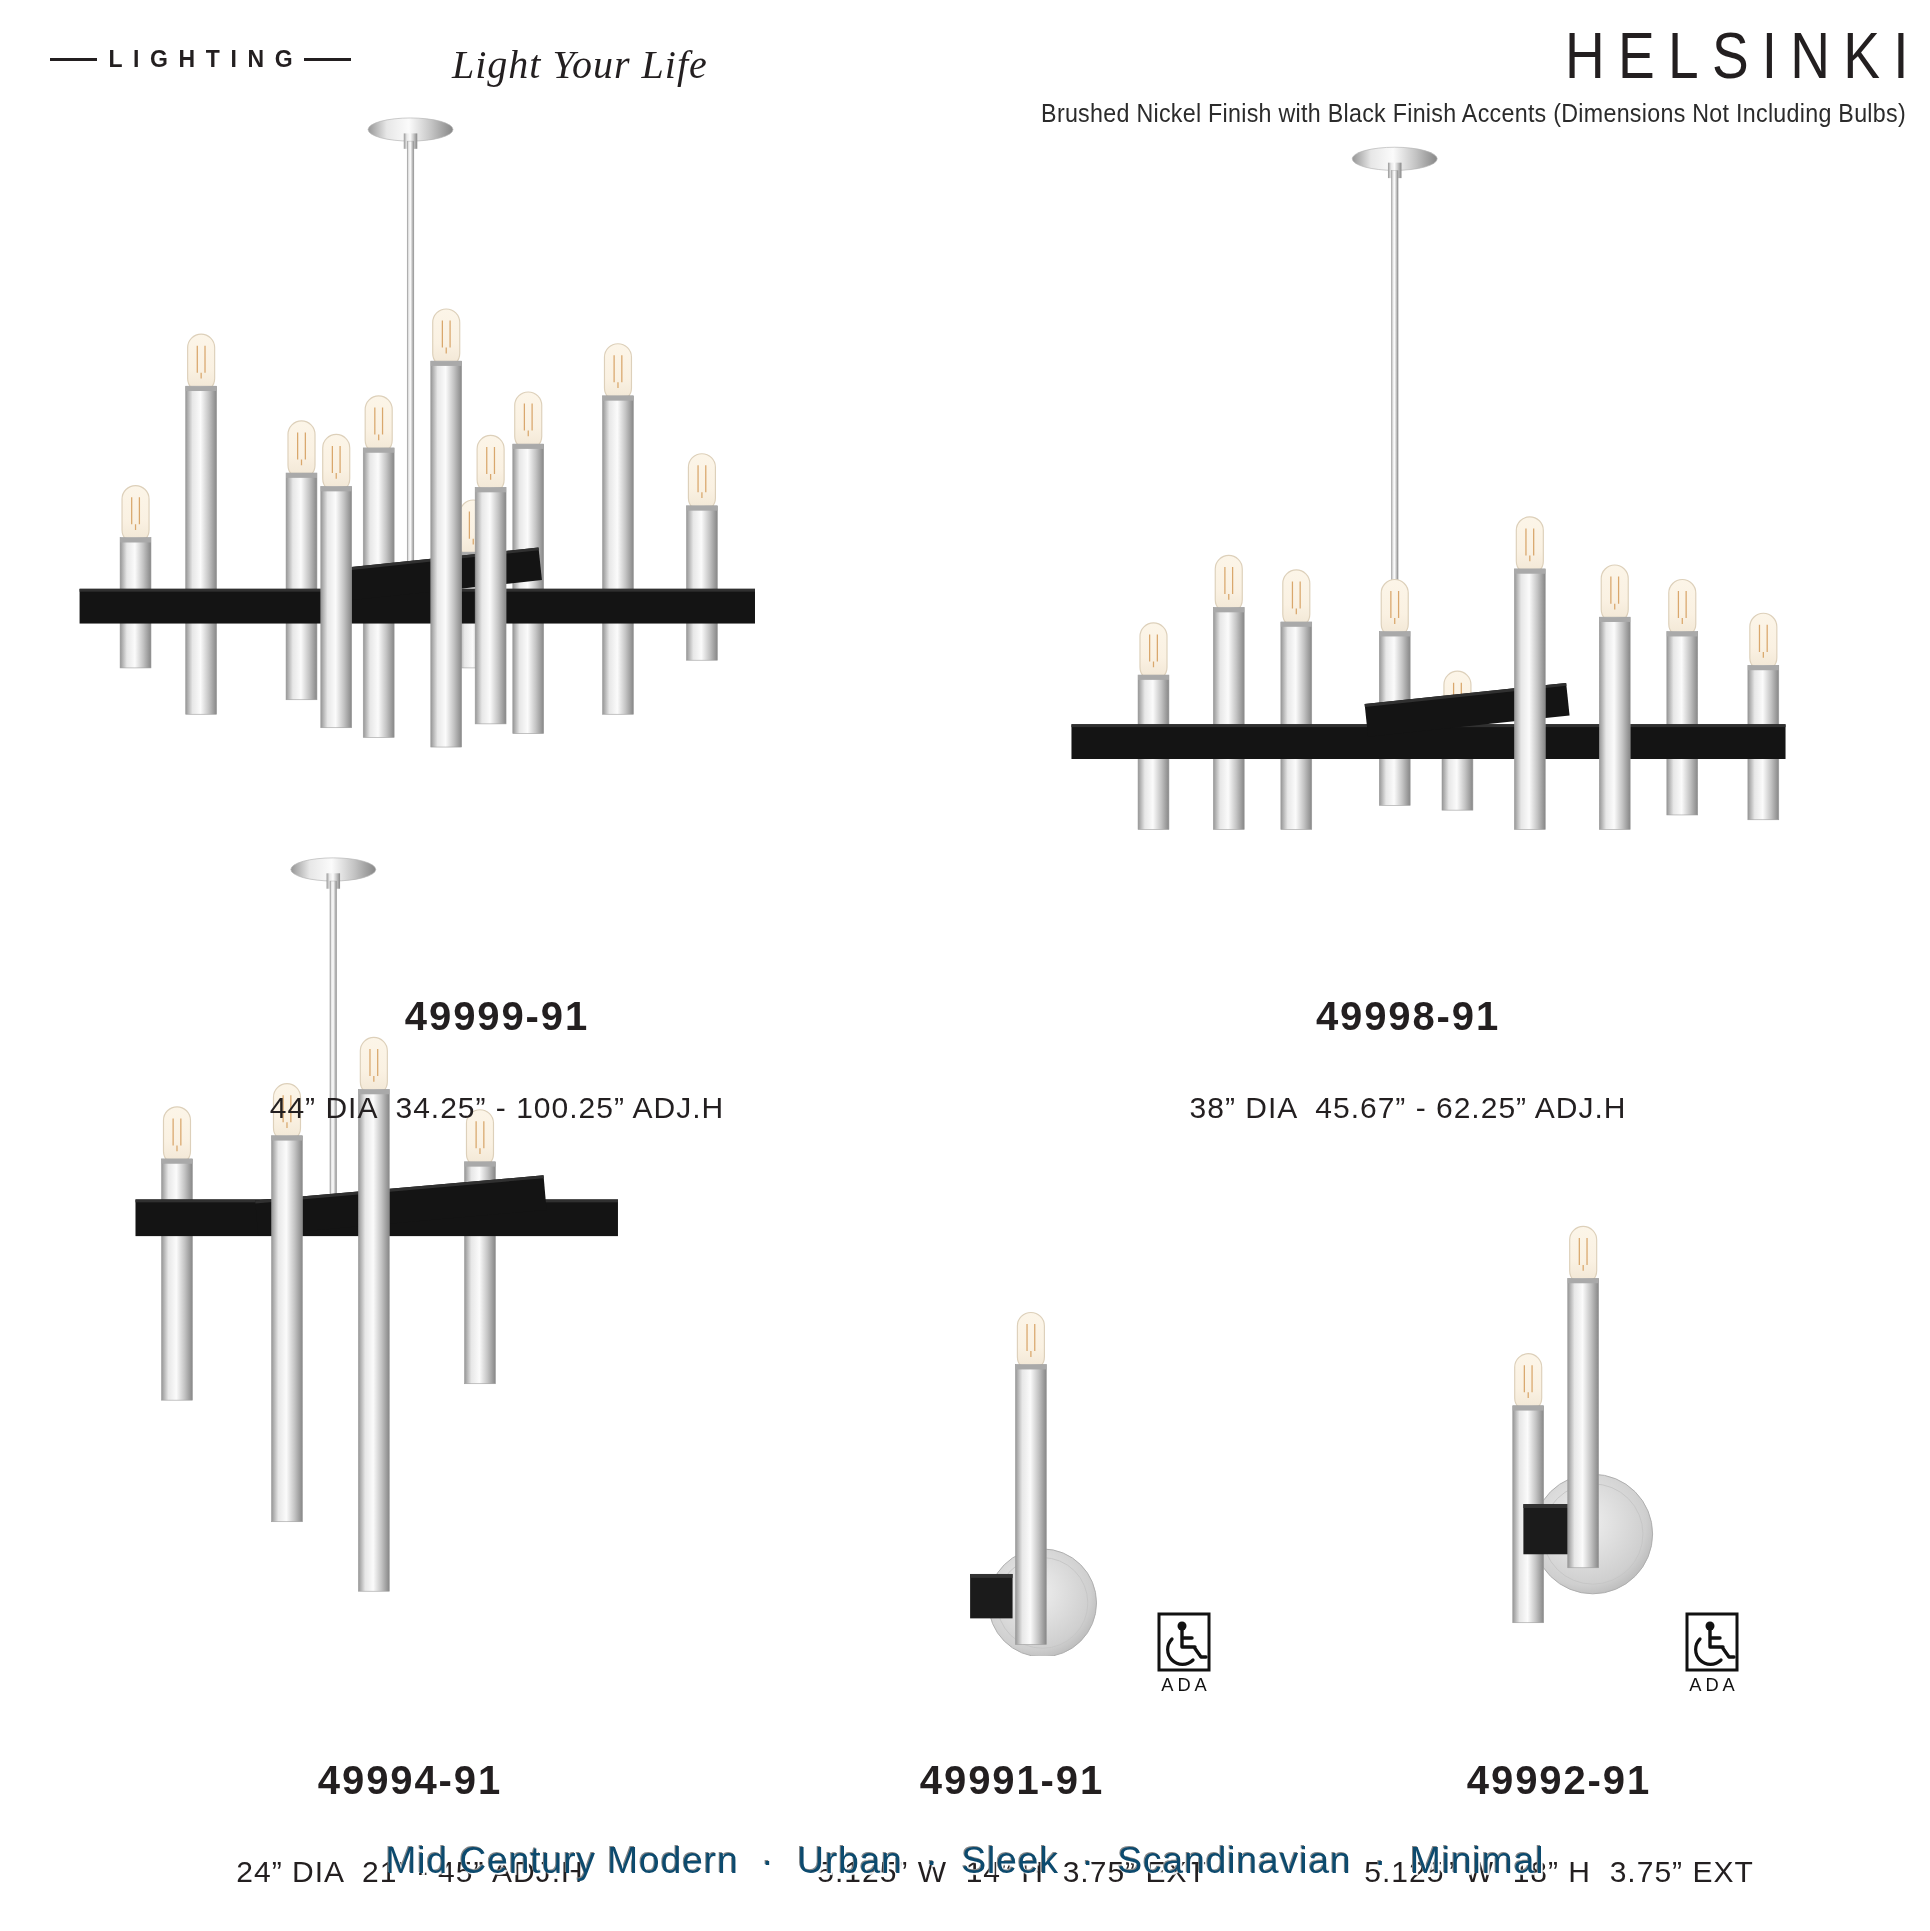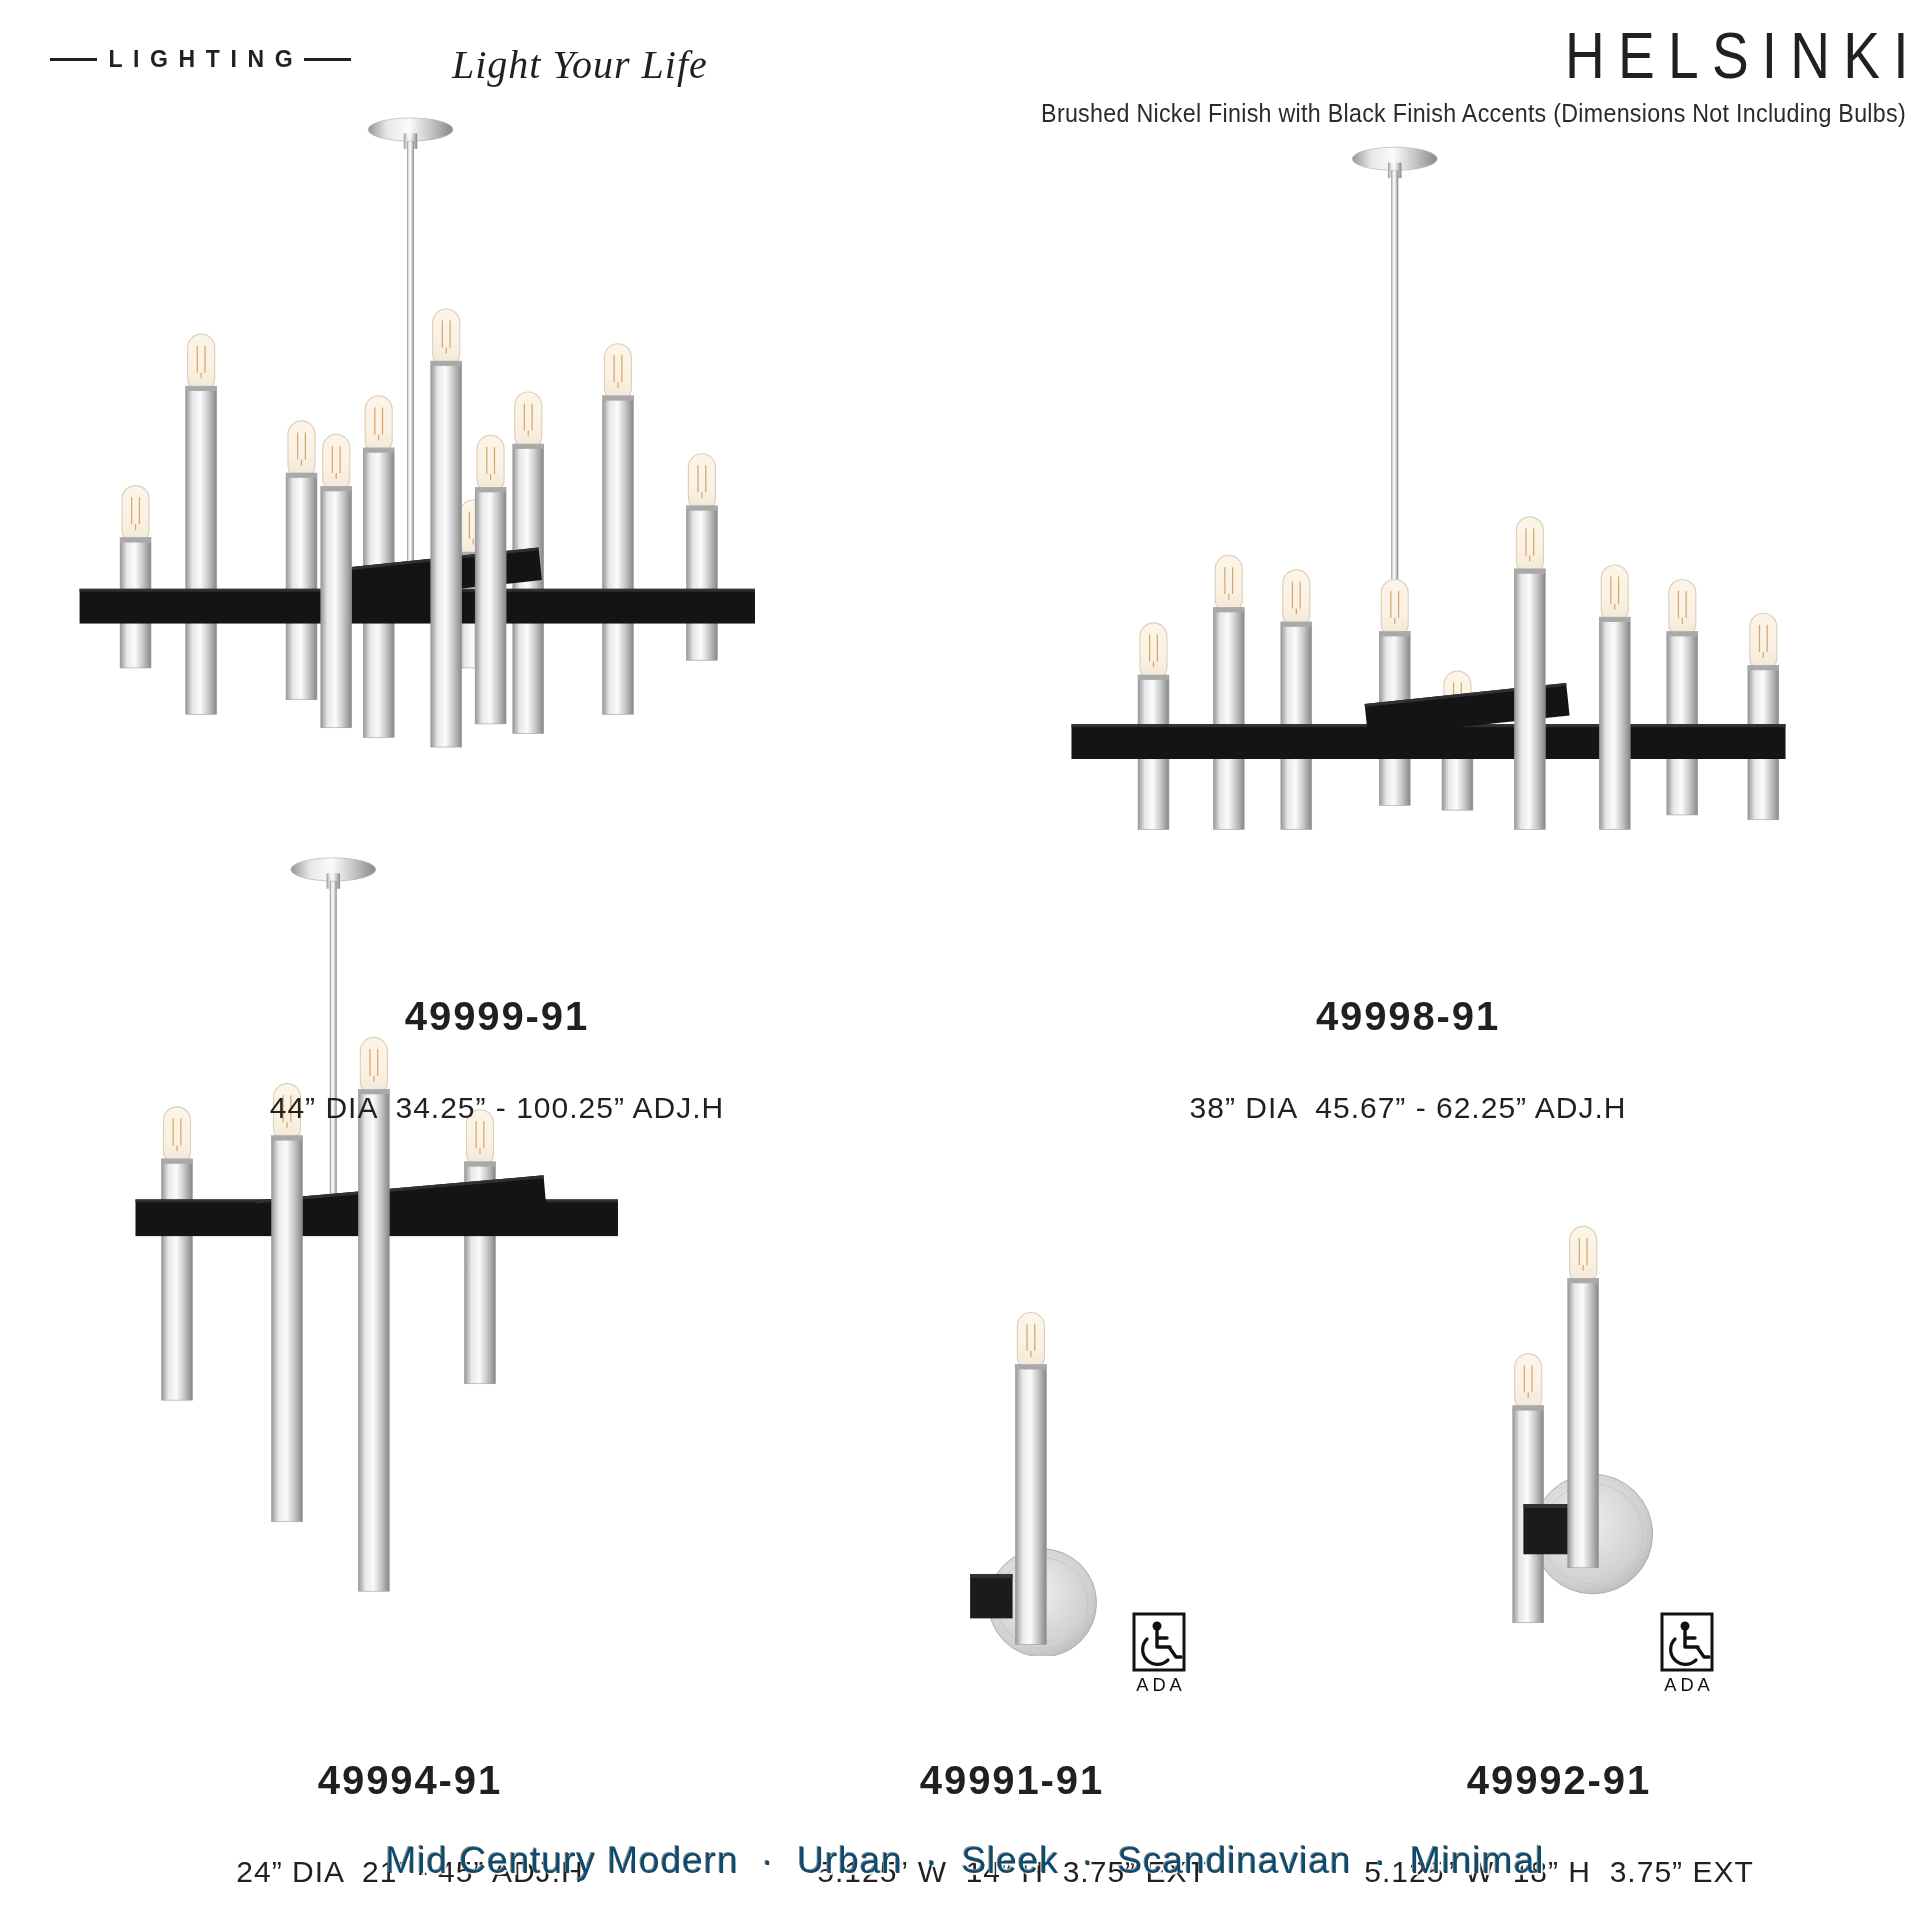--- a/index.html
+++ b/index.html
@@ -27,21 +27,21 @@
   #fix3{left:121px;top:854px;}
   #fix4{left:941px;top:1299px;}
   #fix5{left:1477px;top:1209px;}
 
   
   .plabel{position:absolute;transform:translateX(-50%);text-align:center;white-space:pre;}
   .plabel .model{font-size:40px;font-weight:bold;letter-spacing:1.9px;}
   .plabel .dims{font-size:30px;margin-top:16px;letter-spacing:1px;}
 
   
-  .ada{position:absolute;width:54px;text-align:center;}
+  .ada{position:absolute;width:54px;text-align:center;margin-left:25px;}
   .ada-label{font-size:18.3px;letter-spacing:3.9px;margin-right:-3.9px;margin-top:-1.9px;color:#111;}
 
   
   .style-tags{position:absolute;top:1840px;left:0;width:100%;text-align:center;
               font-size:37px;letter-spacing:1px;color:#0c4a6e;white-space:pre;
               text-shadow:1.9px 1.9px 1px #ffffff, -1px -1px 0 #868686;}
   .defs-holder{position:absolute;width:0;height:0;}
 </style>
 </head>
 <body>

